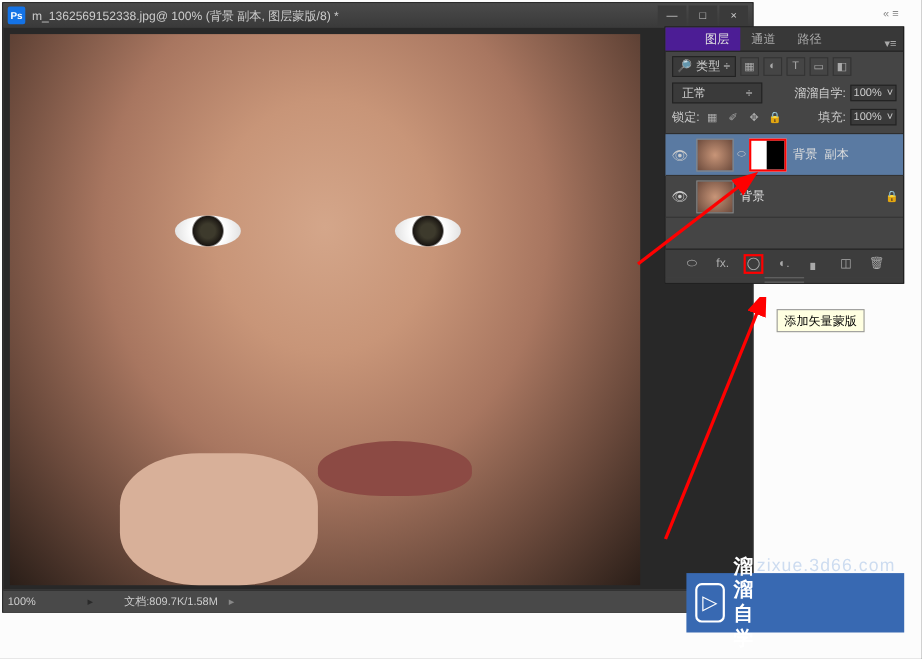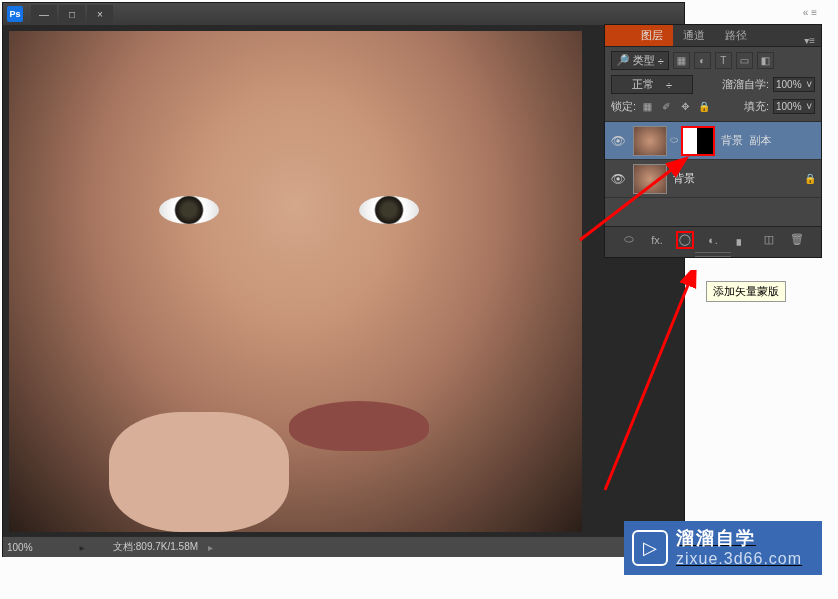--- a/index.html
+++ b/index.html
@@ -20,30 +20,30 @@
 .hand { position: absolute; width: 180px; height: 120px; background: #d8b099; border-radius: 40%; bottom: 0; left: 100px; }
 
 .statusbar { height: 21px; background: #494949; display: flex; align-items: center; padding: 0 4px; color: #ccc; font-size: 10px; border-top: 1px solid #2a2a2a; }
 .statusbar .zoom { width: 70px; }
 .statusbar .sep { width: 10px; text-align: center; color: #2a2a2a; }
 .statusbar .docinfo { margin-left: 26px; text-align: right; }
 
 .panels { position: absolute; right: 16px; top: 24px; width: 218px; background: #454545; border: 1px solid #1a1a1a; }
 .panel-tab-row { height: 22px; background: #383838; display: flex; align-items: flex-end; border-bottom: 1px solid #222; }
 .panel-tab { padding: 3px 10px; font-size: 11px; color: #aaa; cursor: pointer; }
-.panel-tab.active { background: #c2410c; color: #e0e0e0; padding-left: 36px; }
+.panel-tab.active { background: #4c1d95; color: #e0e0e0; padding-left: 36px; }
 .panel-menu { margin-left: auto; padding: 0 6px; color: #aaa; font-size: 10px; cursor: pointer; }
 
 .layer-options { padding: 4px 6px; font-size: 11px; color: #ccc; }
 .filter-row { display: flex; align-items: center; gap: 4px; margin-bottom: 5px; }
 .type-select { display: inline-flex; align-items: center; background: #3a3a3a; border: 1px solid #222; padding: 1px 4px; font-size: 11px; color: #ccc; cursor: pointer; }
 .filter-icon { width: 17px; height: 17px; border: 1px solid #333; background: #454545; display: flex; align-items: center; justify-content: center; font-size: 10px; color: #aaa; cursor: pointer; }
 
 .blend-row { display: flex; align-items: center; gap: 4px; margin-bottom: 5px; }
-.blend-select { display: inline-flex; align-items: center; background: #3a3a3a; border: 1px solid #222; padding: 1px 20px; font-size: 11px; color: #ccc; cursor: pointer; width: 82px; justify-content: space-between; }
+.blend-select { display: inline-flex; align-items: center; background: #3a3a3a; border: 1px solid #222; padding: 1px 8px; font-size: 11px; color: #ccc; cursor: pointer; width: 82px; justify-content: space-between; }
 .opacity-label { margin-left: auto; font-size: 11px; }
 .pct-input { width: 42px; background: #3a3a3a; border: 1px solid #222; color: #ccc; font-size: 10px; padding: 1px 2px; display: inline-flex; align-items: center; justify-content: space-between; }
 
 .lock-row { display: flex; align-items: flex-end; gap: 4px; margin-bottom: 3px; font-size: 11px; }
 .lock-label { }
 .lock-icon { width: 15px; height: 15px; display: flex; align-items: center; justify-content: center; font-size: 10px; color: #aaa; cursor: pointer; }
 
 .layers-list { border-top: 1px solid #2c2c2c; }
 .layer-row { display: flex; align-items: center; height: 38px; border-bottom: 1px solid #333; font-size: 11px; color: #ddd; }
 .layer-row.active { background: #5a7aa2; }
@@ -62,30 +62,31 @@
 .pb-icon.red { border: 2px solid #ff0000; }
 .grab { height: 5px; background: #3d3d3d; display: flex; justify-content: center; }
 .grab::before { content: ""; width: 36px; height: 3px; border-top: 1px solid #666; border-bottom: 1px solid #666; }
 
 .tooltip { position: absolute; right: 52px; top: 281px; background: #ffffe1; border: 1px solid #999; font-size: 11px; padding: 2px 6px; color: #000; }
 
 .arrow { position: absolute; pointer-events: none; }
 
 .watermark { position: absolute; right: 16px; bottom: 24px; width: 198px; height: 54px; background: #3869b2; display: flex; align-items: center; padding: 0 8px; gap: 8px; }
 .wm-logo { width: 36px; height: 36px; border: 2px solid #fff; border-radius: 6px; display: flex; align-items: center; justify-content: center; color: #fff; font-size: 18px; }
-.wm-text { display: flex; flex-direction: column; line-height: 1.2; text-decoration: underline; }
+.wm-text { display: flex; flex-direction: row; line-height: 1.2; }
 .wm-cn { color: #fff; font-size: 18px; font-weight: bold; letter-spacing: 2px; }
 .wm-url { color: #cddcf0; font-size: 16px; letter-spacing: 1px; }
 </style>
 </head>
 <body>
 
 <div class="canvas-window">
   <div class="titlebar">
     <div class="ps-logo">Ps</div>
+    <div class="title">m_1362569152338.jpg@ 100% (背景 副本, 图层蒙版/8) *</div>
     <div class="win-btn">—</div>
     <div class="win-btn">□</div>
     <div class="win-btn">×</div>
   </div>
   <div class="canvas-area">
     <div class="image-placeholder">
       <div class="eye-left"></div>
       <div class="eye-right"></div>
       <div class="lips"></div>
       <div class="hand"></div>

